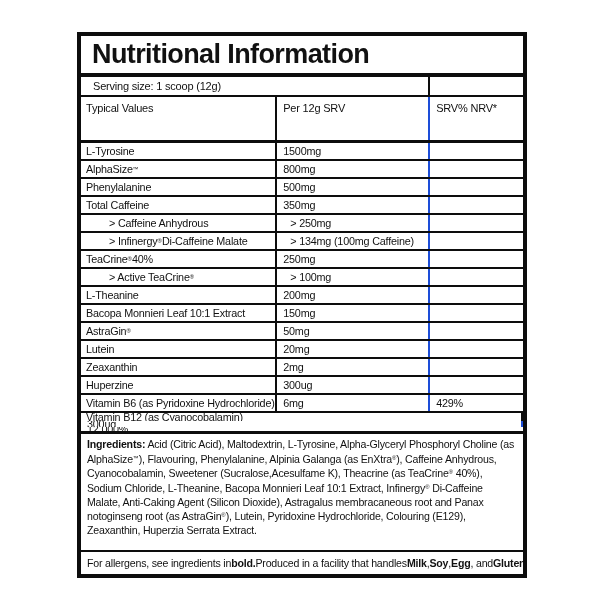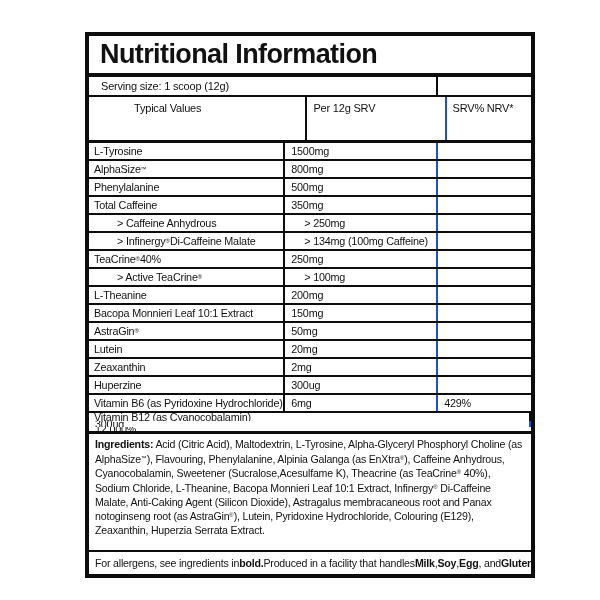--- a/index.html
+++ b/index.html
@@ -6,21 +6,21 @@
   html, body { background: #ffffff; }
   body {
     width: 600px; height: 600px;
     font-family: "Liberation Sans", sans-serif;
     color: #111;
     position: relative;
   }
   .page { width: 600px; height: 600px; background: #fff; position: relative; }
 
   .label-box {
-    position: absolute; left: 85px; top: 32px;
+    position: absolute; left: 77px; top: 32px;
     width: 450px; height: 546px;
     background: #fff;
     border: 4px solid #0d0d0d;
     display: flex; flex-direction: column;
     letter-spacing: -0.2px;
   }
 
   .title-section {
     height: 41px; flex: 0 0 41px;
     border-bottom: 4px solid #0d0d0d;
@@ -37,40 +37,40 @@
   }
   .serving-cell {
     flex: 0 0 79%; border-right: 2px solid #0d0d0d;
     display: flex; align-items: center; padding-left: 12px;
   }
   .serving-empty { flex: 1; }
 
   .header-row {
     flex: 0 0 46px; height: 46px;
     border-bottom: 3px solid #0d0d0d;
-    display: flex; font-size: 11px; padding-left: 40px;
+    display: flex; font-size: 11px;
   }
   .header-row .cell { padding-top: 5px; align-items: flex-start; }
 
   .cell { display: flex; overflow: hidden; white-space: nowrap; }
   .c1 { flex: 0 0 44.4%; border-right: 2px solid #0d0d0d; padding-left: 5px; }
   .c2 { flex: 0 0 34.6%; border-right: 2px solid #1d4ed8; padding-left: 6px; }
   .c3 { flex: 1 1 auto; padding-left: 6px; }
 
   .rows-container { flex: 0 0 auto; display: flex; flex-direction: column; }
   .row {
     flex: 0 0 18px; height: 18px;
     border-bottom: 2px solid #0d0d0d;
     display: flex; font-size: 10.8px;
   }
   .rows-container .row:last-child { border-bottom: 0; flex-direction: column; }
   .row .cell { align-items: center; }
   .row.bold .c1 { font-weight: normal; }
   .row.indent .c1 { padding-left: 28px; }
-  .row.indent .c2 { padding-left: 19px; }
+  .row.indent .c2 { padding-left: 13px; }
 
   .ingredients {
     border-top: 3px solid #0d0d0d;
     flex: 1 1 auto;
     padding: 4px 7px 2px 6px;
     font-size: 10.6px; line-height: 13.7px;
     overflow: hidden;
   }
   .ingredients .ing-label { font-weight: bold; }
 

